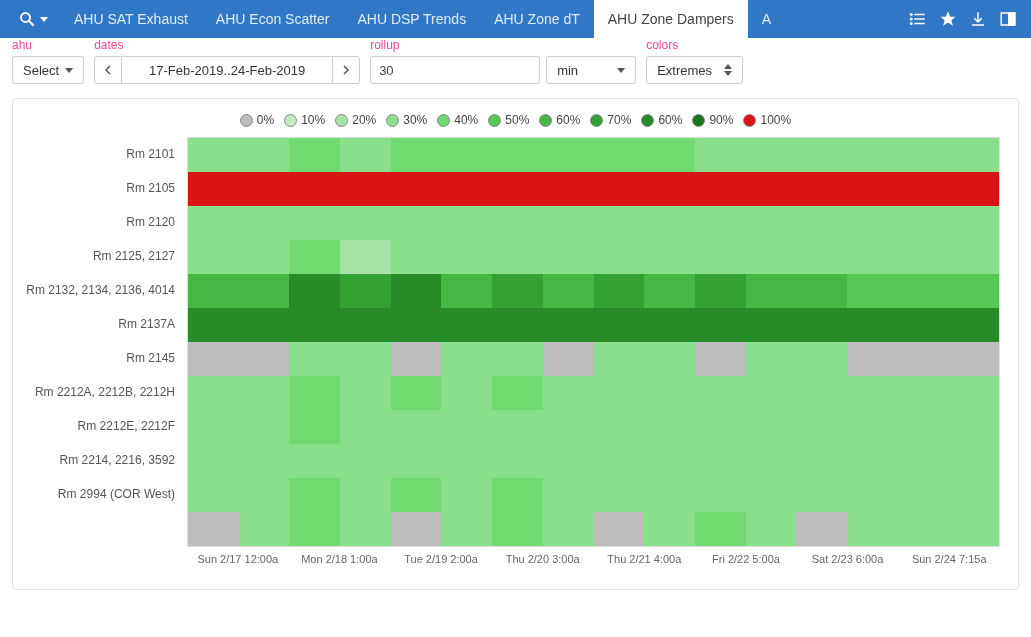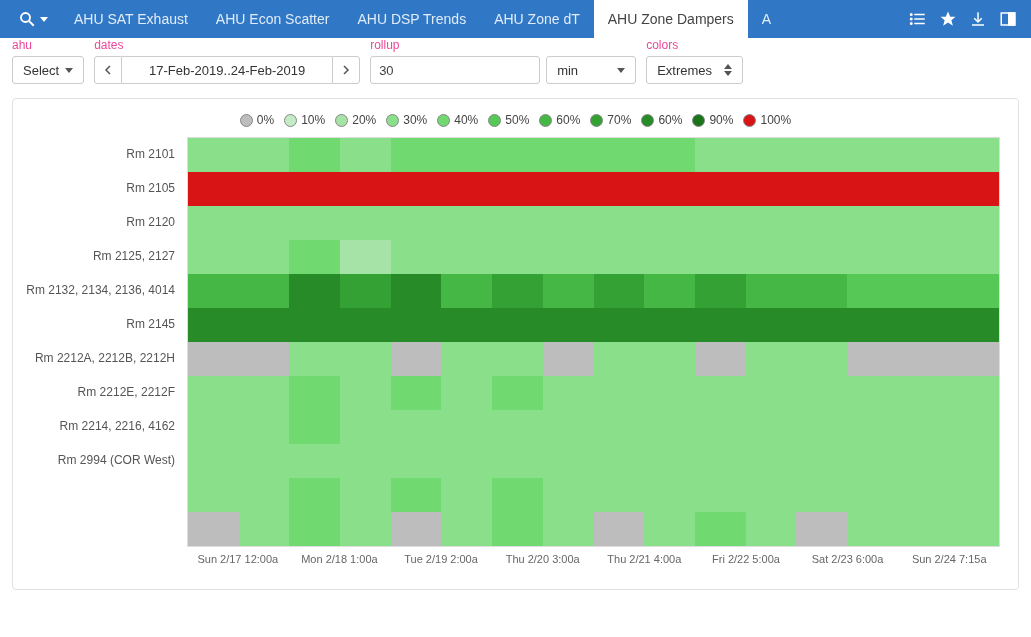--- a/index.html
+++ b/index.html
@@ -273,24 +273,25 @@
         <span>100%</span>
       </div>
     </div>
   <div class="heatmap-wrap">
     <div class="ylabels" id="ylabels">
         <div class="ylab">Rm 2101</div>
         <div class="ylab">Rm 2105</div>
         <div class="ylab">Rm 2120</div>
         <div class="ylab">Rm 2125, 2127</div>
         <div class="ylab">Rm 2132, 2134, 2136, 4014</div>
+        <div class="ylab">Rm 2137A</div>
         <div class="ylab">Rm 2145</div>
         <div class="ylab">Rm 2212A, 2212B, 2212H</div>
         <div class="ylab">Rm 2212E, 2212F</div>
-        <div class="ylab">Rm 2214, 2216, 4162</div>
+        <div class="ylab">Rm 2214, 2216, 3592</div>
         <div class="ylab">Rm 2994 (COR West)</div>
       </div>
     <div class="grid" id="grid">
         <div class="row">
           <div class="cell" title="30%" style="background: rgb(138, 223, 138);"></div>
           <div class="cell" title="30%" style="background: rgb(138, 223, 138);"></div>
           <div class="cell" title="40%" style="background: rgb(112, 217, 112);"></div>
           <div class="cell" title="30%" style="background: rgb(138, 223, 138);"></div>
           <div class="cell" title="40%" style="background: rgb(112, 217, 112);"></div>
           <div class="cell" title="40%" style="background: rgb(112, 217, 112);"></div>

